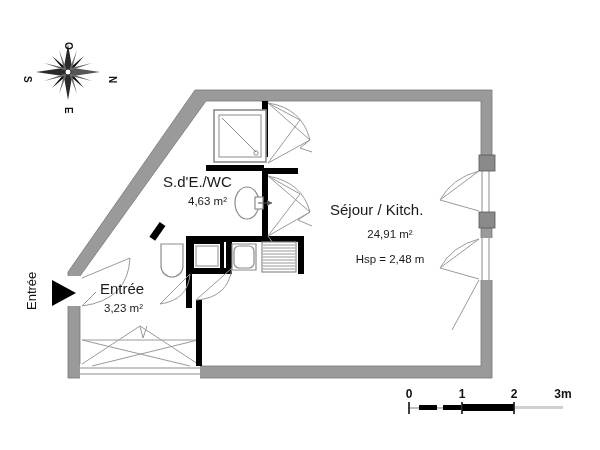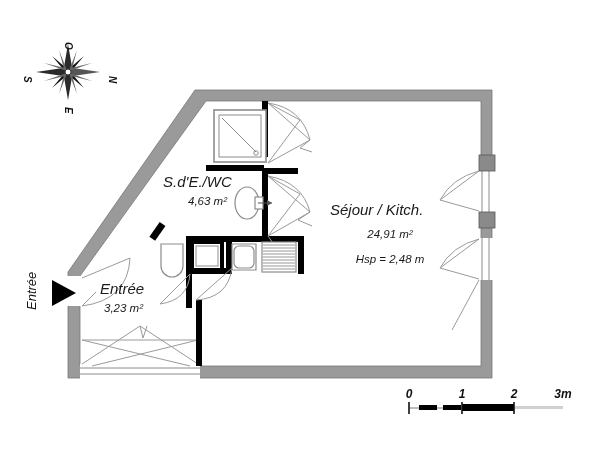--- a/index.html
+++ b/index.html
@@ -2,21 +2,21 @@
 <html><head>
 <meta charset="utf-8">
 <title>Floor Plan</title>
 <style>
   html,body{margin:0;padding:0;background:#ffffff;}
   body{
     width:600px;height:450px;
     font-family:"Liberation Sans", sans-serif;
     overflow:hidden;position:relative;
   }
-  #plan-root{position:absolute;left:0;top:0;width:600px;height:445px;font-style:italic;}
+  #plan-root{position:absolute;left:0;top:0;width:600px;height:445px;}
   svg#floorplan{display:block;width:600px;height:450px;}
   .lbl{font-family:"Liberation Sans", sans-serif;fill:#1a1a1a;}
   .room-name{font-size:15px;}
   .room-area{font-size:11.5px;}
   .room-hsp{font-size:11.5px;}
   .compass-letter{font-size:10px;font-weight:bold;fill:#111;}
   .scale-num{font-size:12px;font-weight:bold;fill:#111;}
   .entrance-label{font-size:13px;fill:#111;}
 </style>
 </head>

